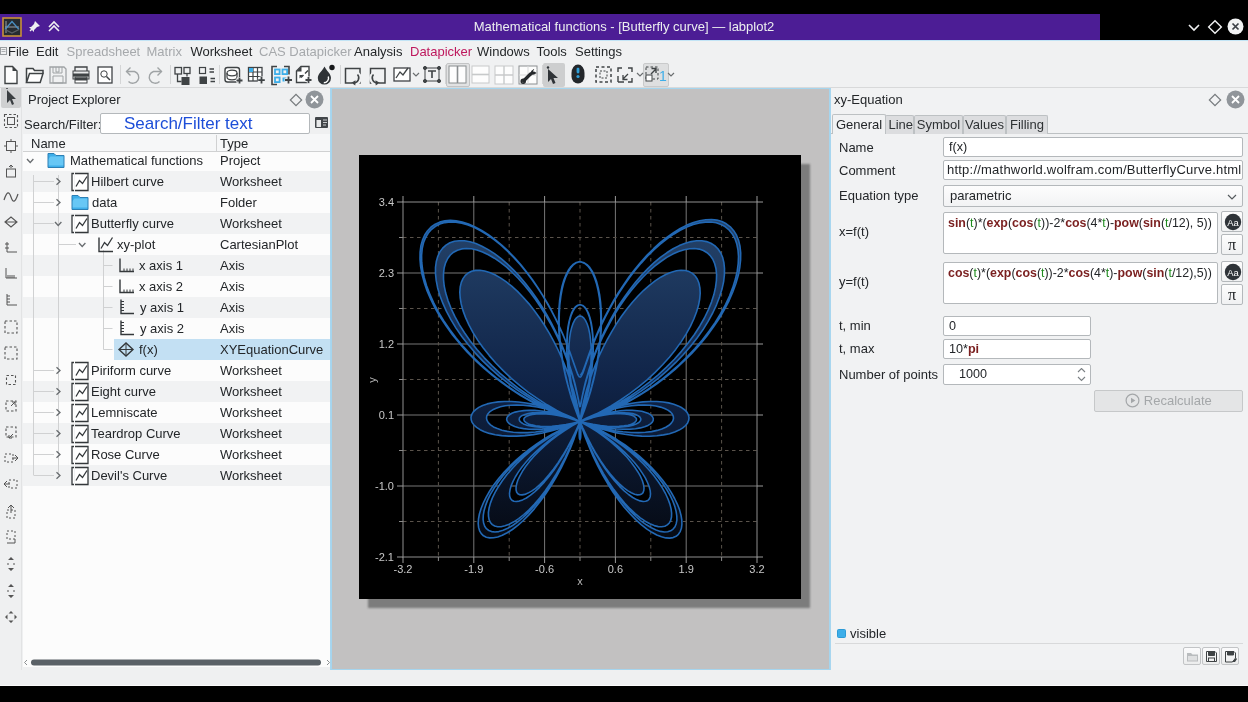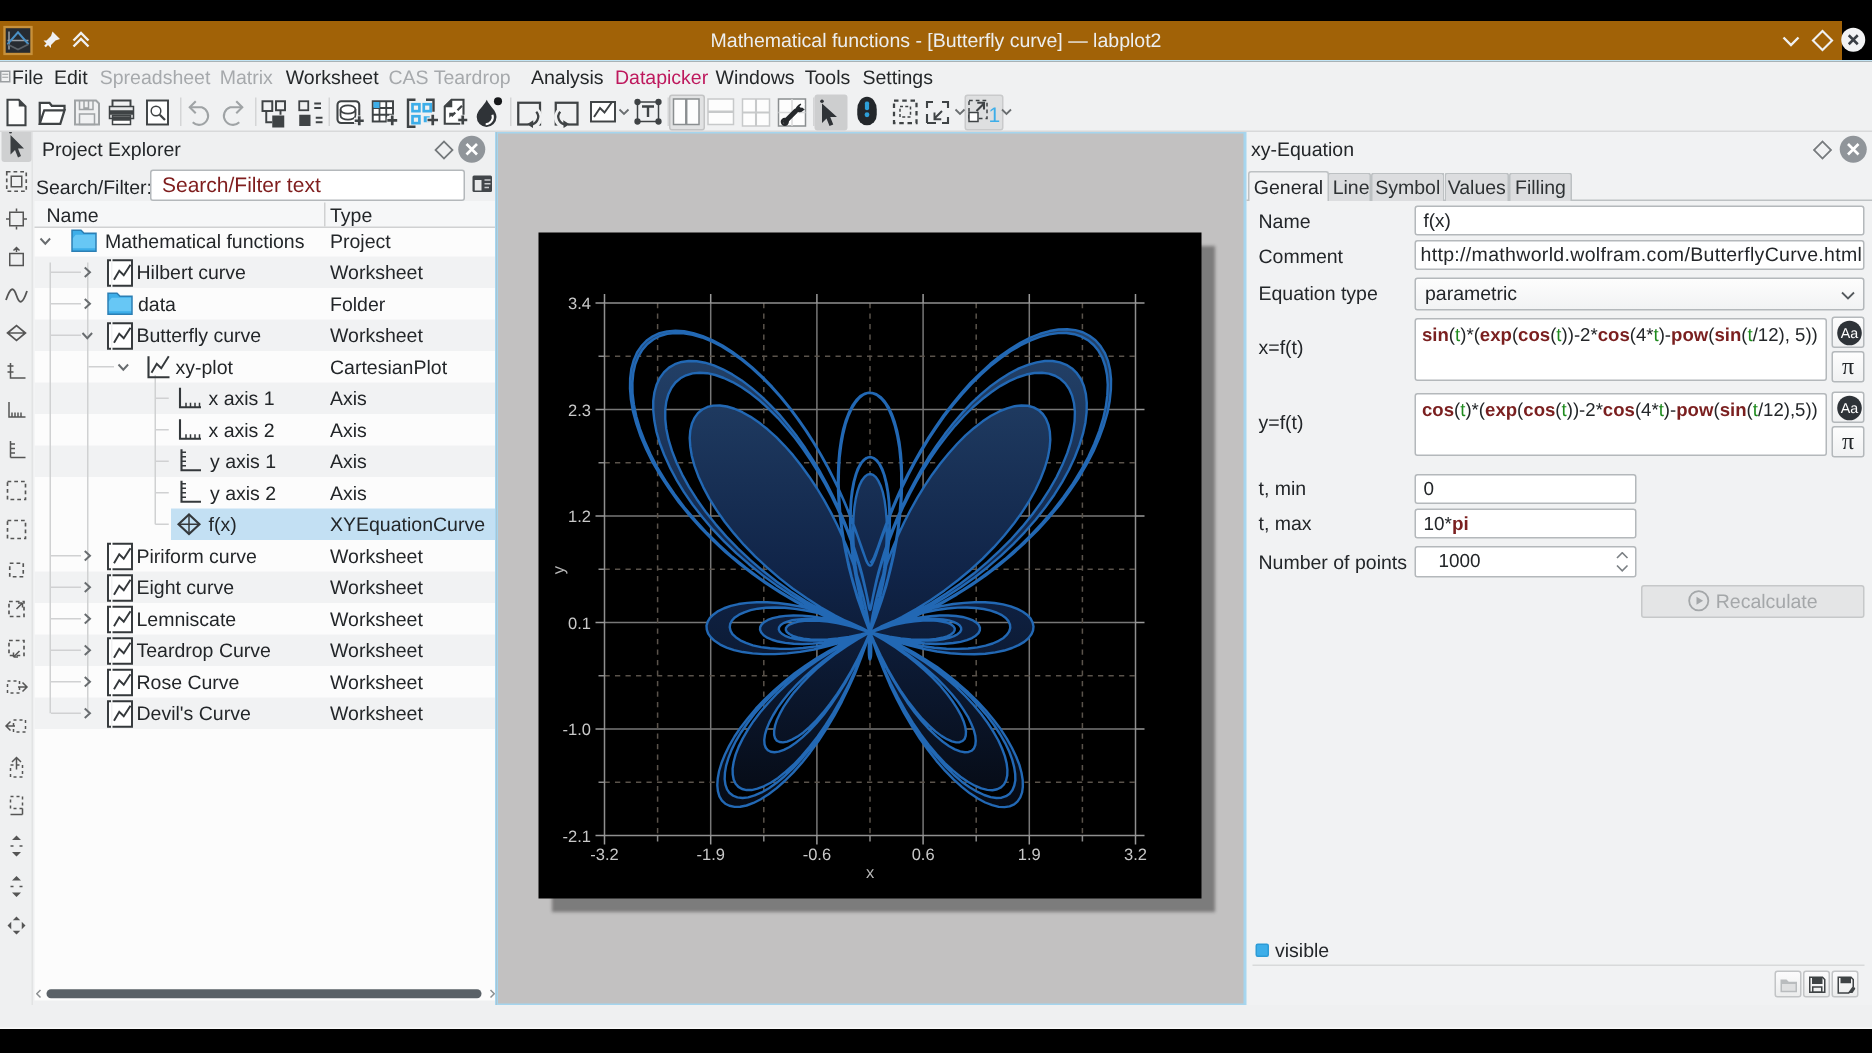--- a/index.html
+++ b/index.html
@@ -4,21 +4,21 @@
 html,body{width:1248px;height:702px;overflow:hidden;background:#000}
 body{font-family:"Liberation Sans",sans-serif;font-size:13px;color:#232629;position:relative}
 .abs{position:absolute}
 .inp{position:absolute;background:#fff;border:1px solid #b4b8bb;border-radius:2px;font-size:12.6px;color:#232629;line-height:17px;overflow:hidden;white-space:nowrap}
 b.f{color:#7a1f1f}
 i{font-style:normal;color:#1d8a1d}
 span{white-space:nowrap}
 </style></head>
 <body>
 
-<div class="abs" style="left:0;top:14px;width:1228px;height:26px;background:#a16207">
+<div class="abs" style="left:0;top:14px;width:1100px;height:26px;background:#4c1d95">
  <svg class="abs" style="left:2px;top:3px" width="20" height="20">
   <rect x="1" y="1" width="18" height="18" fill="#262b31" stroke="#c8913a" stroke-width="1.6"></rect>
   <path d="M3 10 h14 M4 16 V4" stroke="#9aa0a6" stroke-width="1"></path>
   <path d="M3 13 L10 4 L17 13 L10 16 Z" fill="none"></path>
   <path d="M3 12.5 L10 4.5 L17 12.5" fill="none" stroke="#4a90c4" stroke-width="1.3"></path>
   <path d="M3 12.5 L10 16 L17 12.5" fill="none" stroke="#5a6066" stroke-width="1.3"></path>
  </svg>
  <svg class="abs" style="left:26px;top:5px" width="16" height="16">
       <path d="M9 2 L14 7 L11 8 L8 11 L8 13 L3 8 L5 8 L8 5 Z" fill="#eff0f1" transform="rotate(0 8 8)"></path>
       <path d="M4 12 L7 9" stroke="#eff0f1" stroke-width="1.5"></path>
@@ -43,21 +43,21 @@
 <div class="abs" style="left:0;top:41px;width:1248px;height:21px;background:#f0f1f2">
     <svg class="abs" style="left:0;top:5px" width="8" height="10">
       <rect x="0.5" y="1.5" width="6" height="7" fill="none" stroke="#9a9ea1"></rect>
       <path d="M1.5 3.5 h4 M1.5 5.5 h4" stroke="#9a9ea1" stroke-width=".8"></path>
     </svg>
     <span class="abs" style="left:8px;top:3px;color:#242729">File</span>
     <span class="abs" style="left:36px;top:3px;color:#242729">Edit</span>
     <span class="abs" style="left:66.5px;top:3px;color:#a6a9ac">Spreadsheet</span>
     <span class="abs" style="left:146.5px;top:3px;color:#a6a9ac">Matrix</span>
     <span class="abs" style="left:190.5px;top:3px;color:#242729">Worksheet</span>
-    <span class="abs" style="left:259px;top:3px;color:#a6a9ac">CAS Teardrop</span>
+    <span class="abs" style="left:259px;top:3px;color:#a6a9ac">CAS Datapicker</span>
     <span class="abs" style="left:354px;top:3px;color:#242729">Analysis</span>
     <span class="abs" style="left:410px;top:3px;color:#be185d">Datapicker</span>
     <span class="abs" style="left:477px;top:3px;color:#242729">Windows</span>
     <span class="abs" style="left:536.5px;top:3px;color:#242729">Tools</span>
     <span class="abs" style="left:575px;top:3px;color:#242729">Settings</span>
     <span class="abs" style="left:629.5px;top:21px;color:#4c1d95">Help</span>
   </div>
 <div class="abs" style="left:0;top:62px;width:1248px;height:26px;background:#f0f1f2;border-bottom:1px solid #d8d9da">
     <div class="abs" style="left:119.5px;top:3px;width:1px;height:19px;background:#d4d5d6"></div>
     <div class="abs" style="left:170px;top:3px;width:1px;height:19px;background:#d4d5d6"></div>
@@ -244,21 +244,21 @@
 <div class="abs" style="left:22px;top:88px;width:309px;height:582px;background:#eff0f1;border-right:1px solid #a8d6ef">
     <span class="abs" style="left:6px;top:4px;font-size:13px">Project Explorer</span>
     <svg class="abs" style="left:267px;top:5px" width="14" height="14">
       <rect x="3" y="3" width="8" height="8" fill="none" stroke="#777b7e" stroke-width="1.2" transform="rotate(45 7 7)"></rect>
     </svg>
     <svg class="abs" style="left:283px;top:2px" width="19" height="19">
       <circle cx="9.5" cy="9.5" r="9" fill="#90959a"></circle>
       <path d="M6 6 L13 13 M13 6 L6 13" stroke="#fff" stroke-width="1.8"></path>
     </svg>
     <span class="abs" style="left:2px;top:29px">Search/Filter:</span>
-    <div class="inp" style="left:78px;top:25px;width:210px;height:21px;line-height:19px;color:#7f1d1d;font-size:14px;padding-left:7px">Search/Filter text</div>
+    <div class="inp" style="left:78px;top:25px;width:210px;height:21px;line-height:19px;color:#1d4ed8;font-size:17px;padding-left:23px">Search/Filter text</div>
     <svg class="abs" style="left:292px;top:27px" width="16" height="16">
       <rect x="1" y="2" width="13" height="11" rx="1" fill="#42464a"></rect>
       <rect x="2.5" y="5" width="4.5" height="7" fill="#e8e9ea"></rect>
       <path d="M9 5 h4 M9 7.5 h4 M9 10 h3" stroke="#caccce" stroke-width="1"></path>
     </svg>
     <div class="abs" style="left:1px;top:46px;width:307px;height:18px;background:#f6f7f8;border-bottom:1px solid #d0d1d2"></div>
     <span class="abs" style="left:9px;top:48px">Name</span>
     <span class="abs" style="left:198px;top:48px">Type</span>
     <div class="abs" style="left:194px;top:47px;width:1px;height:16px;background:#d0d1d2"></div>
     <div class="abs" style="left:1px;top:64px;width:307px;height:515px;background:#fcfcfc"></div>

